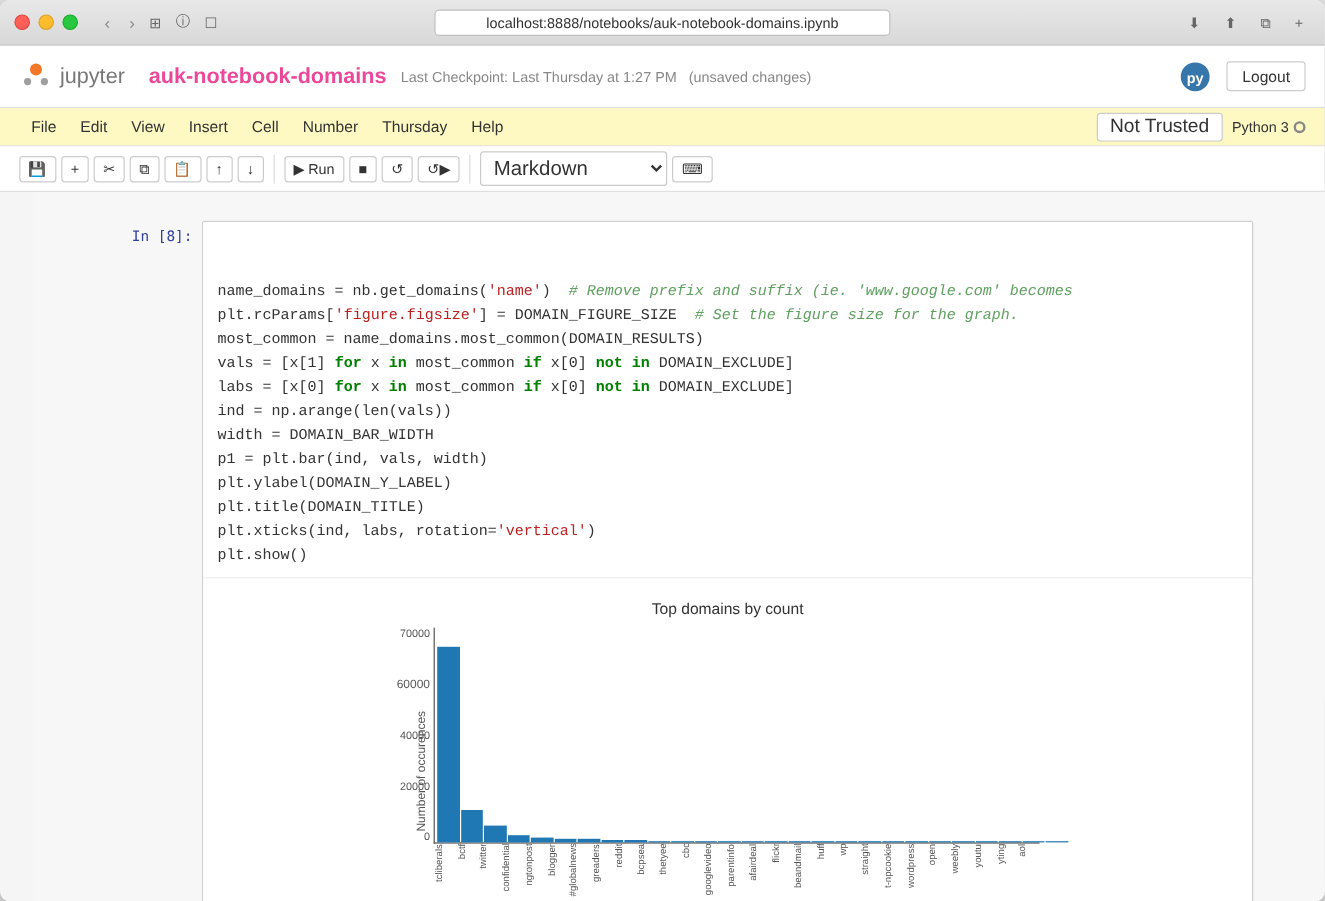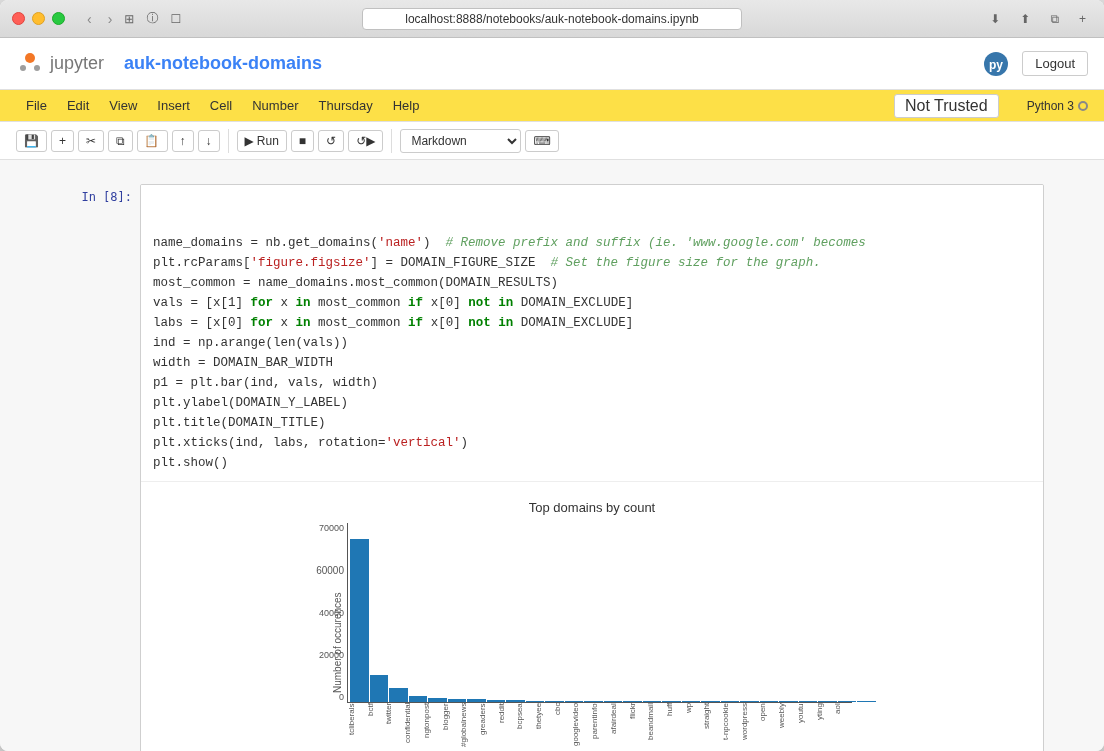--- a/index.html
+++ b/index.html
@@ -115,21 +115,21 @@
 
     .jupyter-wordmark {
       font-size: 18px;
       color: #777;
       font-weight: 300;
     }
 
     .notebook-title {
       font-size: 18px;
       font-weight: bold;
-      color: #3b82f6;
+      color: #ec4899;
       margin-right: 12px;
     }
 
     .checkpoint-info {
       font-size: 12px;
       color: #888;
     }
 
     .jupyter-header-right {
       margin-left: auto;
@@ -149,21 +149,21 @@
       border-radius: 3px;
       background: white;
       padding: 4px 12px;
       font-size: 13px;
       cursor: pointer;
       color: #333;
     }
 
     
     .menu-bar {
-      background: #fde047;
+      background: #fef9c3;
       border-bottom: 1px solid #e0e0e0;
       padding: 0 16px;
       display: flex;
       align-items: center;
       height: 32px;
       gap: 0;
     }
 
     .menu-item {
       padding: 4px 10px;
@@ -189,21 +189,20 @@
       cursor: pointer;
       color: #333;
     }
 
     .kernel-info {
       font-size: 12px;
       color: #333;
       display: flex;
       align-items: center;
       gap: 4px;
-      margin-left: 20px;
     }
 
     .kernel-indicator {
       width: 10px;
       height: 10px;
       border-radius: 50%;
       border: 2px solid #888;
     }
 
     
@@ -235,31 +234,32 @@
       height: 24px;
       background: #ddd;
       margin: 0 4px;
     }
 
     .tb-select {
       border: 1px solid #ccc;
       border-radius: 3px;
       background: white;
       padding: 3px 6px;
-      font-size: 12px;
+      font-size: 17px;
       color: #333;
       cursor: pointer;
     }
 
     
     .notebook-content {
       background: #f7f7f7;
       height: calc(751px - 38px - 52px - 32px - 38px);
       overflow-y: auto;
       padding: 20px 0;
+      margin-left: 28px;
     }
 
     .cell {
       display: flex;
       margin: 4px 60px;
       gap: 0;
     }
 
     .cell-prompt {
       min-width: 80px;
@@ -359,20 +359,25 @@
   <div class="jupyter-header">
     <div class="jupyter-logo">
       <svg class="jupyter-logo-icon" viewBox="0 0 28 28">
         <circle cx="14" cy="8" r="5" fill="#F37726"></circle>
         <circle cx="7" cy="18" r="3" fill="#9E9E9E"></circle>
         <circle cx="21" cy="18" r="3" fill="#9E9E9E"></circle>
       </svg>
       <span class="jupyter-wordmark">jupyter</span>
     </div>
     <span class="notebook-title">auk-notebook-domains</span>
+    <span class="checkpoint-info">
+      <span>Last Checkpoint: Last Thursday at 1:27 PM</span>
+      &nbsp;
+      <span>(unsaved changes)</span>
+    </span>
     <div class="jupyter-header-right">
       <svg class="python-icon" viewBox="0 0 28 28">
         <circle cx="14" cy="14" r="12" fill="#3776AB"></circle>
         <text x="14" y="19" text-anchor="middle" fill="white" font-size="12" font-weight="bold">py</text>
       </svg>
       <button class="logout-btn">Logout</button>
     </div>
   </div>
 
   <div class="menu-bar">

